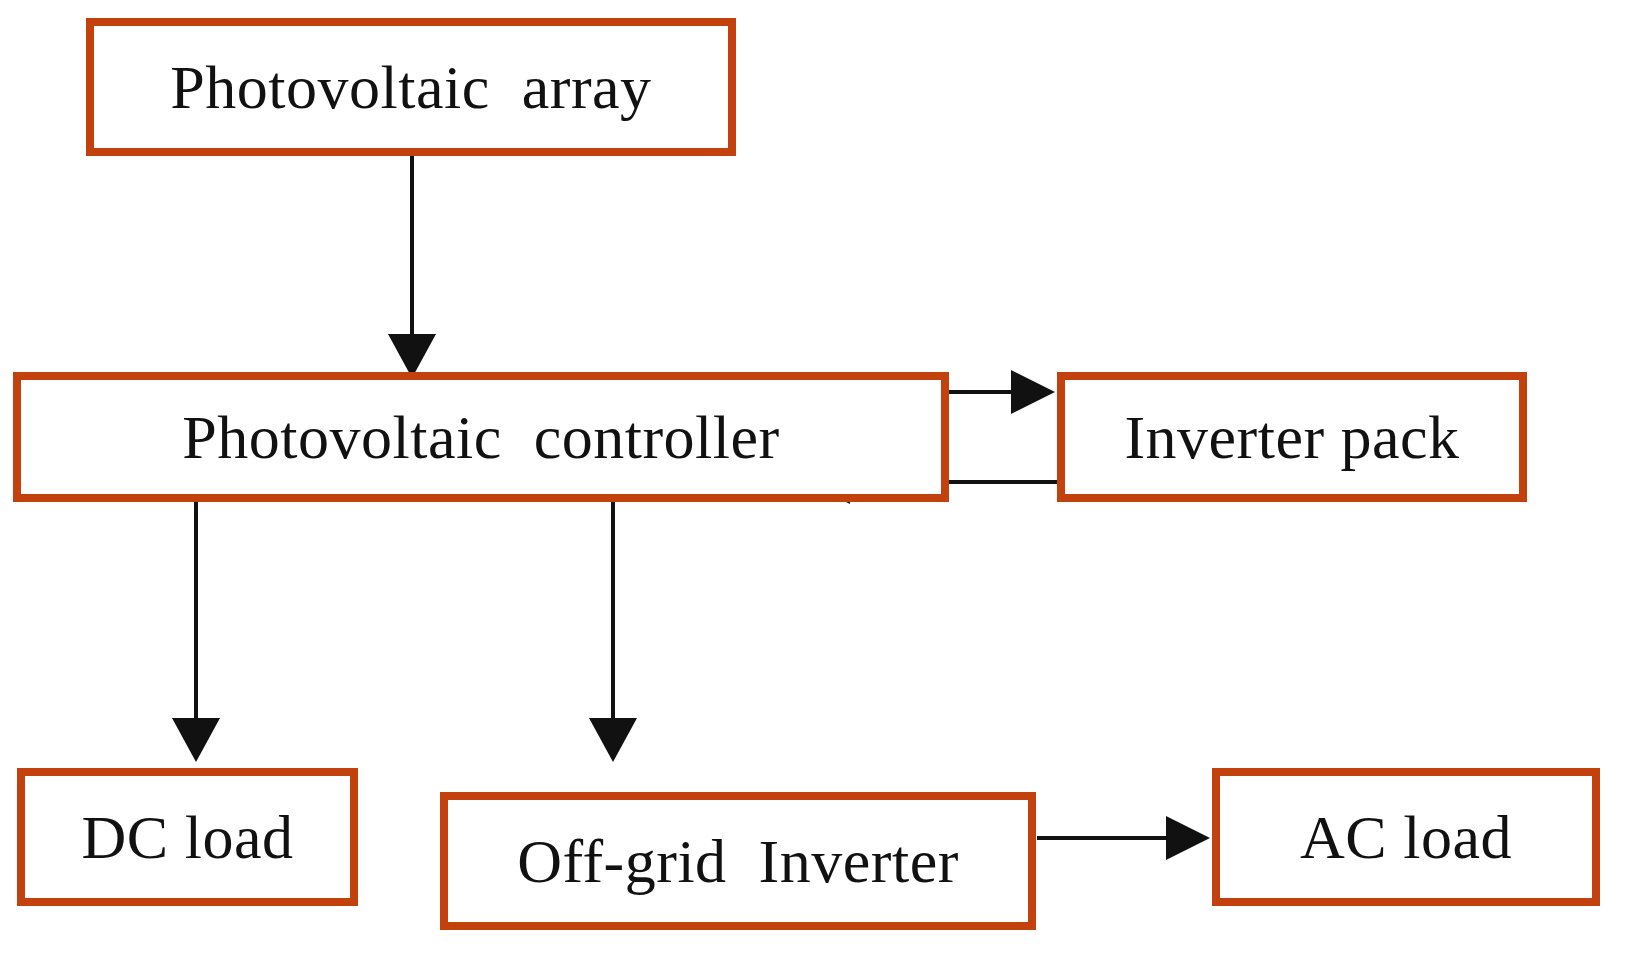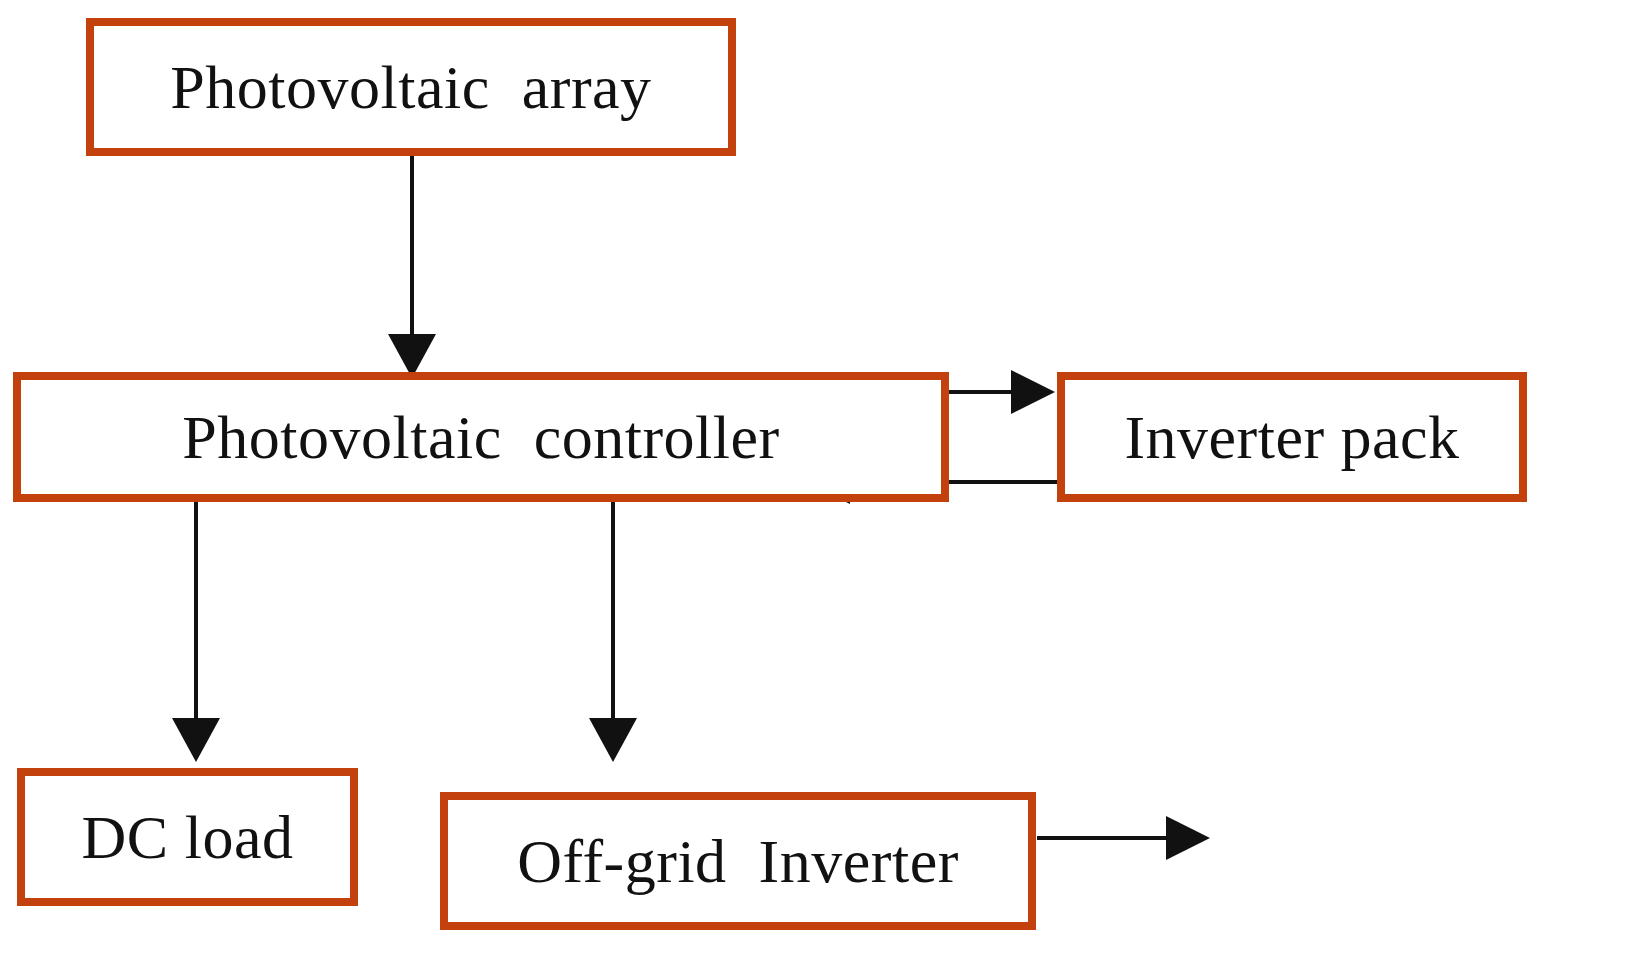--- a/index.html
+++ b/index.html
@@ -111,14 +111,17 @@
   </div>
 
   <div class="node" id="dc-load">
     <span class="node-label">DC load</span>
   </div>
 
   <div class="node" id="off-grid-inverter">
     <span class="node-label">Off-grid  Inverter</span>
   </div>
 
+  <div class="node" id="ac-load">
+    <span class="node-label">AC load</span>
+  </div>
 
 </div>
 
 </body></html>

